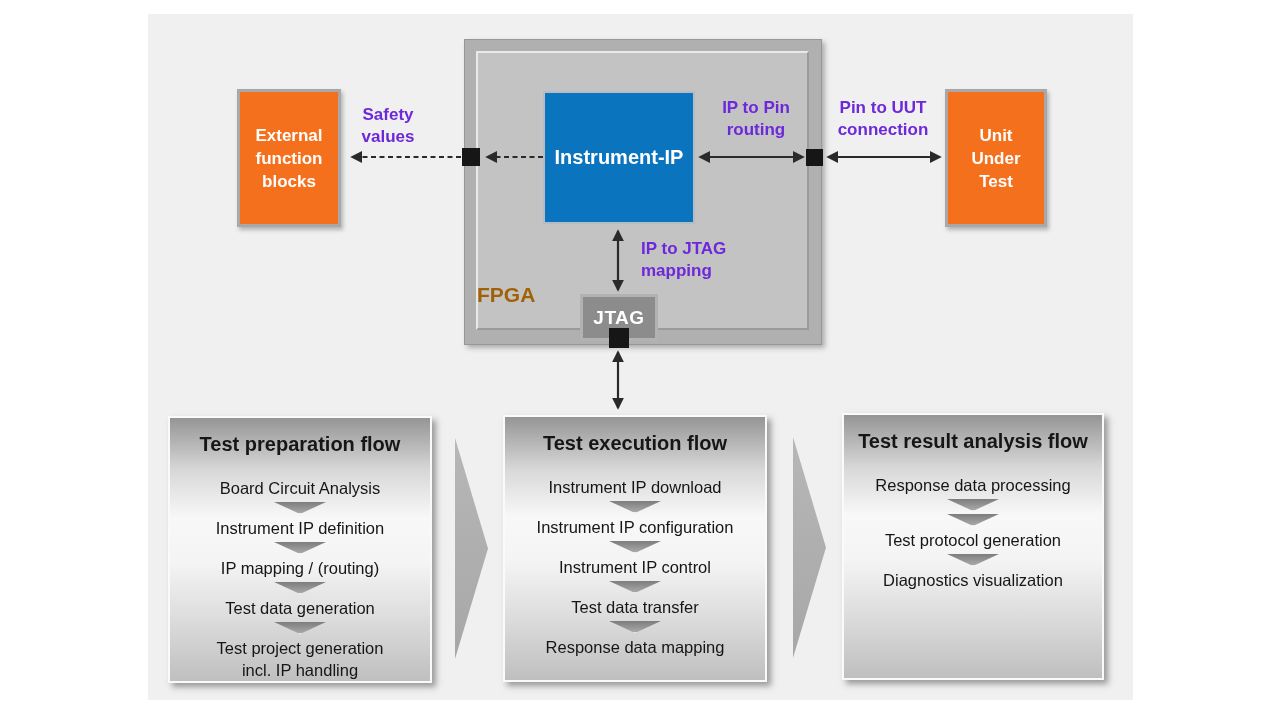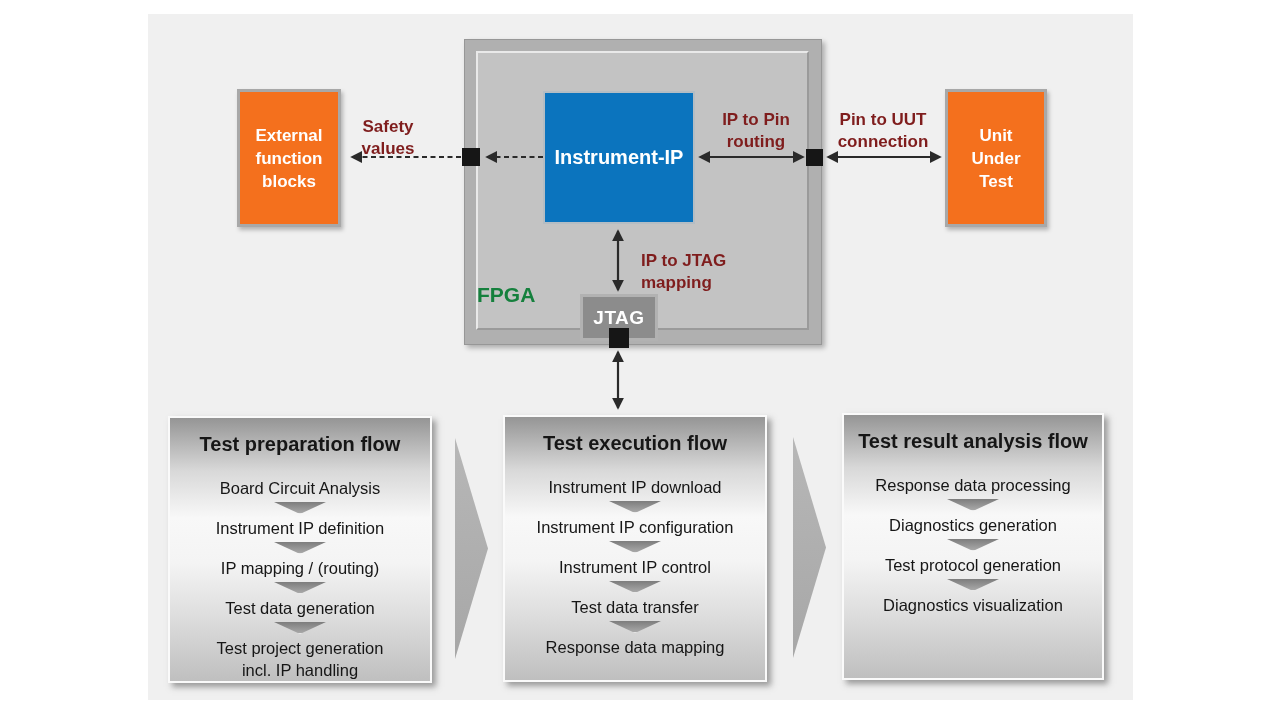--- a/index.html
+++ b/index.html
@@ -13,37 +13,37 @@
         line-height:23px;display:flex;align-items:center;justify-content:center;
         text-align:center;white-space:pre-line;}
   .box-external{left:237px;top:89px;width:104px;height:138px;}
   .box-uut{left:945px;top:89px;width:102px;height:138px;}
 
   
   .fpga{position:absolute;left:464px;top:39px;width:358px;height:306px;box-sizing:border-box;
         background:#b0b0b0;border:1px solid #979797;box-shadow:3px 3px 5px rgba(0,0,0,.28);}
   .fpga-inner{position:absolute;left:11px;top:11px;right:12px;bottom:14px;background:#c3c3c3;
         border:2px solid;border-color:#e9e9e9 #9a9a9a #9a9a9a #e9e9e9;}
-  .fpga-label{position:absolute;left:477px;top:283px;font-weight:bold;font-size:21px;color:#15803d;}
+  .fpga-label{position:absolute;left:477px;top:283px;font-weight:bold;font-size:21px;color:#a16207;}
 
   .ipbox{position:absolute;left:543px;top:91px;width:152px;height:133px;box-sizing:border-box;
         background:#0B74BE;border:2px solid #b4bdc4;color:#fff;font-weight:bold;font-size:20px;
         display:flex;align-items:center;justify-content:center;}
   .jtag{position:absolute;left:580px;top:294px;width:78px;height:47px;box-sizing:border-box;
         background:#8c8c8c;border:3px solid #b2b2b2;color:#fff;font-weight:bold;font-size:19px;
         letter-spacing:.5px;display:flex;align-items:center;justify-content:center;}
 
   .sq{position:absolute;background:#161616;}
   .sq-left{left:462px;top:148px;width:18px;height:18px;}
   .sq-right{left:806px;top:149px;width:17px;height:17px;}
   .sq-bottom{left:609px;top:328px;width:20px;height:20px;}
 
   
-  .clabel{position:absolute;font-weight:bold;font-size:17px;line-height:22px;color:#7f1d1d;
-        white-space:pre-line;text-align:center;margin-top:12px;}
+  .clabel{position:absolute;font-weight:bold;font-size:17px;line-height:22px;color:#6d28d9;
+        white-space:pre-line;text-align:center;}
   .lbl-safety{left:344px;top:104px;width:88px;}
   .lbl-ippin{left:700px;top:97px;width:112px;}
   .lbl-pinuut{left:824px;top:97px;width:118px;}
   .lbl-ipjtag{left:641px;top:238px;width:130px;text-align:left;}
 
   .overlay{position:absolute;left:0;top:0;pointer-events:none;}
   .ln{stroke:#2a2a2a;stroke-width:2.2;}
   .dash{stroke-dasharray:5 3.5;}
 
   
@@ -143,19 +143,18 @@
     <div class="sep"></div>
     <div class="flow-item">Response data mapping</div>
   </div>
 
   <div class="chev chev-2"></div>
 
   <div class="flow flow-result">
     <div class="flow-title">Test result analysis flow</div>
     <div class="flow-item">Response data processing</div>
     <div class="sep"></div>
-    <div class="flow-item">Diagnostics generation</div>
     <div class="sep"></div>
     <div class="flow-item">Test protocol generation</div>
     <div class="sep"></div>
     <div class="flow-item">Diagnostics visualization</div>
   </div>
 </div>
 
 </body></html>

